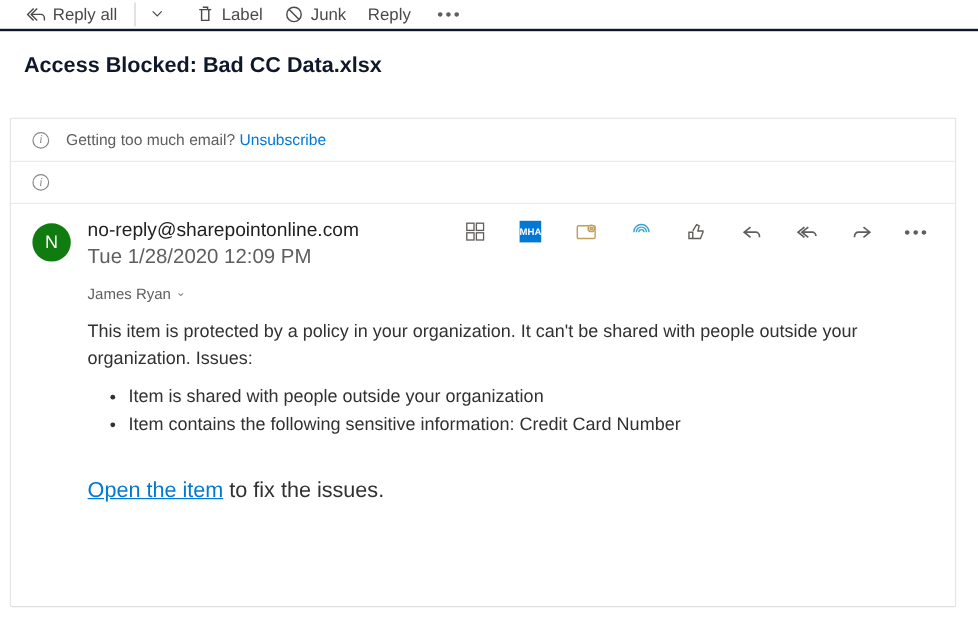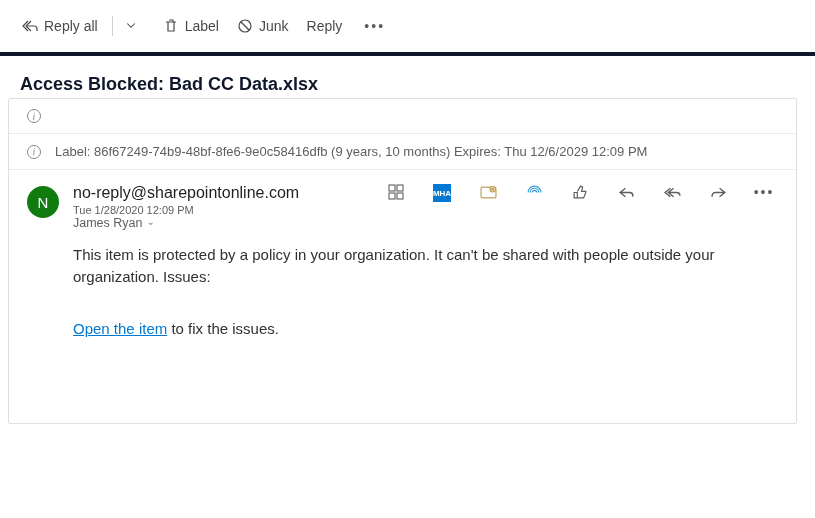--- a/index.html
+++ b/index.html
@@ -11,22 +11,22 @@
       width: 815px;
       height: 518px;
       overflow: hidden;
       position: relative;
     }
     .toolbar {
       display: flex;
       align-items: center;
       gap: 2px;
       padding: 6px 14px;
-      height: 56px;
-      border-bottom: 4px solid #0f172a;
+      height: 26px;
+      border-bottom: 2px solid #0f172a;
       color: #4c4a48;
     }
     .tb-btn {
       display: flex;
       align-items: center;
       gap: 6px;
       padding: 4px 8px;
       cursor: pointer;
       border-radius: 2px;
       font-size: 14px;
@@ -89,43 +89,43 @@
       font-size: 15px; font-weight: 400;
       flex-shrink: 0;
       margin-top: 2px;
     }
     .msg-header {
       display: flex;
       justify-content: space-between;
       align-items: flex-start;
     }
     .from { font-size: 16px; color: #201f1e; }
-    .date { font-size: 11px; color: #605e5c; margin-top: 2px; }
-    .to   { font-size: 12.5px; color: #605e5c; margin-top: 0; display:flex; gap:4px;}
+    .date { font-size: 17px; color: #605e5c; margin-top: 2px; }
+    .to   { font-size: 12.5px; color: #605e5c; margin-top: 14px; display:flex; gap:4px;}
     .chev { font-size: 10px; color: #8a8886; }
     .msg-actions {
       display: flex;
       align-items: center;
       gap: 18px;
       color: #605e5c;
     }
-    .msg-actions .act { cursor: pointer; width:28px; height:18px; display:flex; justify-content:center;}
+    .msg-actions .act { cursor: pointer; width:28px; height:18px; display:flex; align-items:center; justify-content:center;}
     .mha-badge {
       width:18px; height:18px; background:#0078d4; color:#fff;
       font-size:8px; font-weight:600; display:flex; align-items:center; justify-content:center;
     }
     .body-text {
       margin-top: 14px;
       font-size: 15px;
       color: #323130;
       line-height: 1.45;
     }
     .body-text ul { margin: 10px 0 8px 34px; }
     .body-text li { margin: 2px 0; }
-    .open-line { margin-top: 30px; font-size: 15px; }
+    .open-line { margin-top: 30px; font-size: 18px; }
     .msg-col { flex: 1; min-width: 0; }
   </style>
 </head>
 <body>
 
 <div class="toolbar">
   <div class="tb-btn">
     <span class="tb-icon">
       <svg viewBox="0 0 16 16" width="16" height="16" fill="none" stroke="#4c4a48" stroke-width="1.2">
         <path d="M6 3 L1 8 L6 13"></path>
@@ -168,25 +168,27 @@
   </div>
 </div>
 
 <div class="subject-area">Access Blocked: Bad CC Data.xlsx</div>
 
 <div class="content-scroll">
   <div class="card">
 
     <div class="meta-row">
       <span class="info-icon">i</span>
+      <span>
+        <span>Getting too much email? </span><span class="link">Unsubscribe</span>
+      </span>
     </div>
 
     <div class="meta-row">
       <span class="info-icon">i</span>
-      <span>Label: 86f67249-74b9-48bf-8fe6-9e0c58416dfb (9 years, 10 months) Expires: Thu 12/6/2029 12:09 PM</span>
     </div>
 
     <div class="msg">
       <div class="avatar">N</div>
       <div class="msg-col">
         <div class="msg-header">
           <div>
             <div class="from">no-reply@sharepointonline.com</div>
             <div class="date">Tue 1/28/2020 12:09 PM</div>
             <div class="to">
@@ -237,20 +239,24 @@
               <svg viewBox="0 0 16 16" width="17" height="17" fill="none" stroke="#605e5c" stroke-width="1.3">
                   <path d="M9 4 L14 8 L9 12 M14 8 H5 a3 3 0 0 0-3 3 v1"></path>
                 </svg>
             </span>
             <span class="act" style="letter-spacing:2px;color:#605e5c;">•••</span>
           </div>
         </div>
 
         <div class="body-text">
           <div>This item is protected by a policy in your organization. It can't be shared with people outside your organization. Issues:</div>
+          <ul>
+            <li>Item is shared with people outside your organization</li>
+            <li>Item contains the following sensitive information: Credit Card Number</li>
+          </ul>
           <div class="open-line">
             <span class="link link-u">Open the item</span><span> to fix the issues.</span>
           </div>
         </div>
       </div>
     </div>
 
     <div style="height:60px;"></div>
   </div>
 </div>

